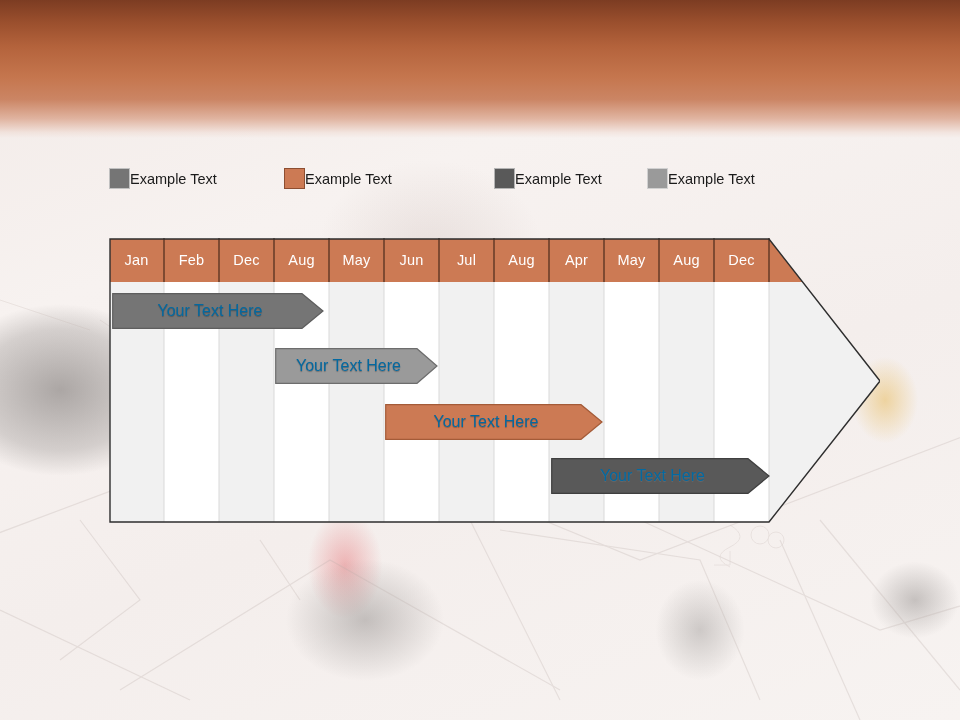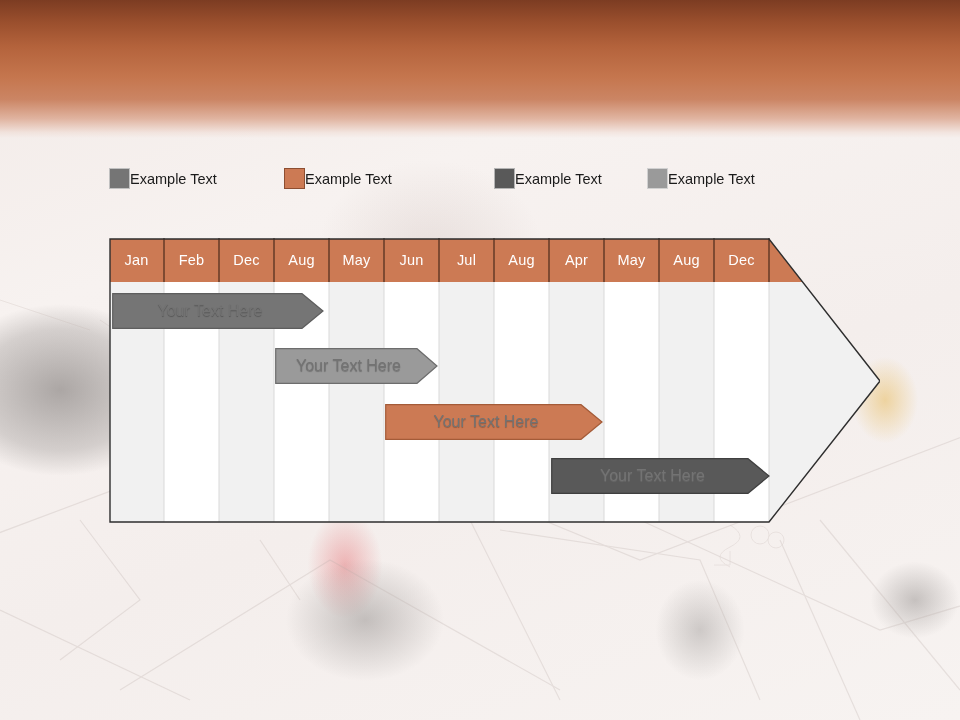--- a/index.html
+++ b/index.html
@@ -160,21 +160,21 @@
     height: 100%;
     overflow: visible;
   }
   .bar-text {
     position: relative;
     width: 100%;
     text-align: center;
     padding-right: 16px;
     box-sizing: border-box;
     font-size: 16px;
-    color: #737373;
+    color: #0369a1;
     white-space: nowrap;
     text-shadow: 0 1px 1px rgba(0,0,0,0.28);
   }
   .bar-text.dark-shadow { text-shadow: 0 1px 1px rgba(255,255,255,0.10); }
 </style>
 </head>
 <body>
 
 <div id="slide">
 

